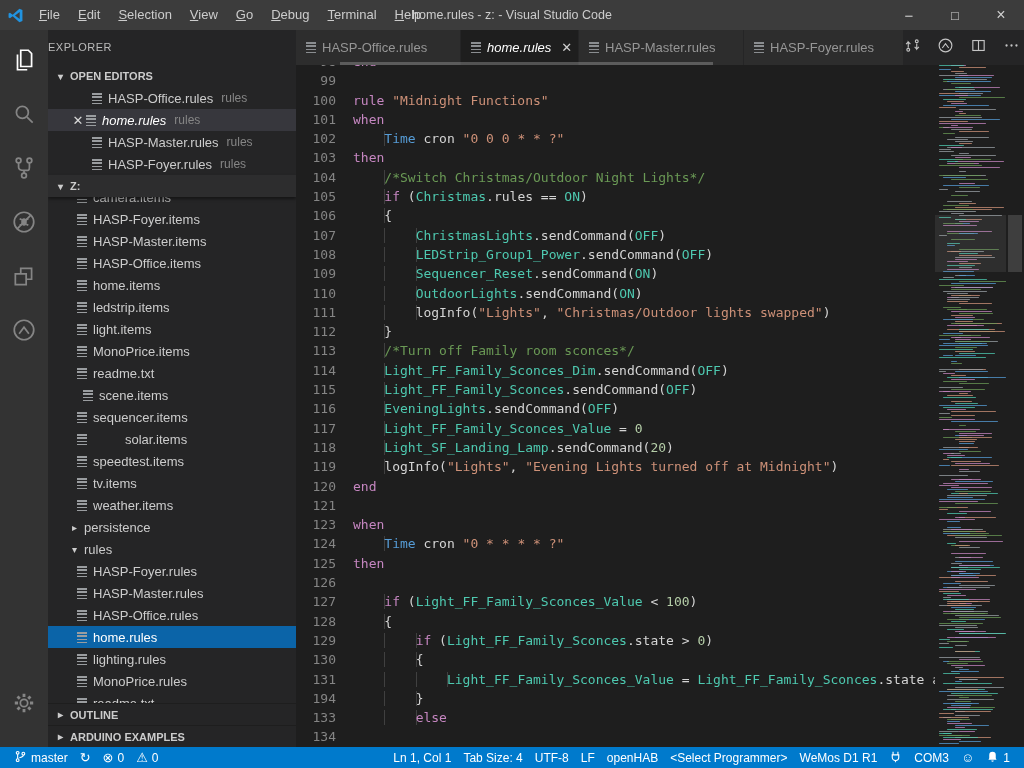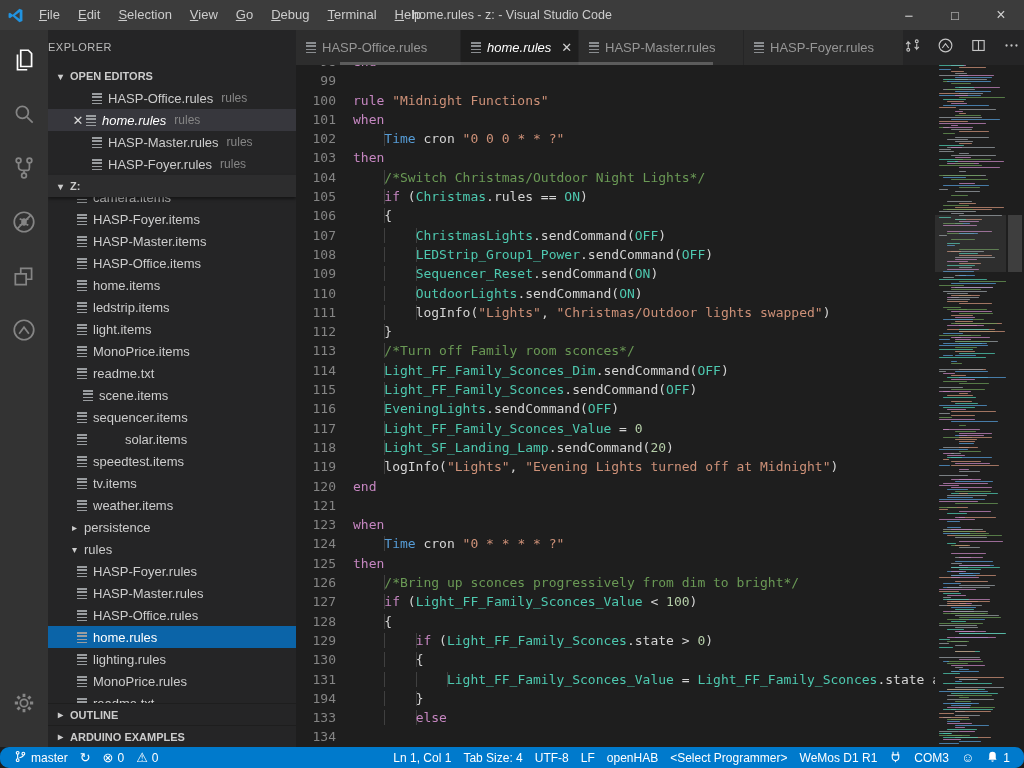--- a/index.html
+++ b/index.html
@@ -75,21 +75,21 @@
   .tk-pln { color:#d4d4d4; }
 
   .minimap { position:absolute; top:35px; left:639px; width:71px; height:682px; overflow:hidden; background:#1e1e1e; }
   .mm-bar { position:absolute; height:1.4px; border-radius:.5px; }
   .mm-slider { position:absolute; left:0; width:71px; background:rgba(150,150,150,.14); }
   .vscroll { position:absolute; top:35px; left:710px; width:18px; height:682px; }
   .vthumb { position:absolute; left:2px; width:14px; background:rgba(110,110,110,.4); }
 
   
   .statusbar { position:absolute; left:0; top:747px; width:1024px; height:21px; background:#007acc; color:#ffffff;
-    display:flex; align-items:center; font-size:12px;border-radius:9px; }
+    display:flex; align-items:center; font-size:12px; }
   .sb-left { display:flex; align-items:center; padding-left:8px; flex:1; }
   .sb-right { display:flex; align-items:center; padding-right:8px; }
   .sb-item { display:flex; align-items:center; gap:4px; padding:0 6px; height:21px; white-space:nowrap; }
   .sb-item svg { width:13px; height:13px; }
   .glyph { font-size:13px; line-height:1; }
 </style>
 </head>
 <body>
 
 <div id="app">
@@ -382,21 +382,21 @@
           <div class="cl"><span class="ln">115</span><span class="lc"><span class="ig">    </span><span class="tk-id">Light_FF_Family_Sconces</span><span class="tk-pln">.sendCommand(</span><span class="tk-id">OFF</span><span class="tk-pln">)</span></span></div>
           <div class="cl"><span class="ln">116</span><span class="lc"><span class="ig">    </span><span class="tk-id">EveningLights</span><span class="tk-pln">.sendCommand(</span><span class="tk-id">OFF</span><span class="tk-pln">)</span></span></div>
           <div class="cl"><span class="ln">117</span><span class="lc"><span class="ig">    </span><span class="tk-id">Light_FF_Family_Sconces_Value</span><span class="tk-pln"> = </span><span class="tk-num">0</span></span></div>
           <div class="cl"><span class="ln">118</span><span class="lc"><span class="ig">    </span><span class="tk-id">Light_SF_Landing_Lamp</span><span class="tk-pln">.sendCommand(</span><span class="tk-num">20</span><span class="tk-pln">)</span></span></div>
           <div class="cl"><span class="ln">119</span><span class="lc"><span class="ig">    </span><span class="tk-pln">logInfo(</span><span class="tk-str">"Lights"</span><span class="tk-pln">, </span><span class="tk-str">"Evening Lights turned off at Midnight"</span><span class="tk-pln">)</span></span></div>
           <div class="cl"><span class="ln">120</span><span class="lc"><span class="tk-kw">end</span></span></div>
           <div class="cl"><span class="ln">121</span><span class="lc"></span></div>
           <div class="cl"><span class="ln">123</span><span class="lc"><span class="tk-kw">when</span></span></div>
           <div class="cl"><span class="ln">124</span><span class="lc"><span class="ig">    </span><span class="tk-type">Time</span><span class="tk-pln"> cron </span><span class="tk-str">"0 * * * * ?"</span></span></div>
           <div class="cl"><span class="ln">125</span><span class="lc"><span class="tk-kw">then</span></span></div>
-          <div class="cl"><span class="ln">126</span><span class="lc"><span class="ig">    </span><span class="tk-cmt">/*Bring up sconces progressively from dim to bright*/</span></span></div>
+          <div class="cl"><span class="ln">126</span></div>
           <div class="cl"><span class="ln">127</span><span class="lc"><span class="ig">    </span><span class="tk-kw">if</span><span class="tk-pln"> (</span><span class="tk-id">Light_FF_Family_Sconces_Value</span><span class="tk-pln"> &lt; </span><span class="tk-num">100</span><span class="tk-pln">)</span></span></div>
           <div class="cl"><span class="ln">128</span><span class="lc"><span class="ig">    </span><span class="tk-pln">{</span></span></div>
           <div class="cl"><span class="ln">129</span><span class="lc"><span class="ig">    </span><span class="ig">    </span><span class="tk-kw">if</span><span class="tk-pln"> (</span><span class="tk-id">Light_FF_Family_Sconces</span><span class="tk-pln">.state &gt; </span><span class="tk-num">0</span><span class="tk-pln">)</span></span></div>
           <div class="cl"><span class="ln">130</span><span class="lc"><span class="ig">    </span><span class="ig">    </span><span class="tk-pln">{</span></span></div>
           <div class="cl"><span class="ln">131</span><span class="lc"><span class="ig">    </span><span class="ig">    </span><span class="ig">    </span><span class="tk-id">Light_FF_Family_Sconces_Value</span><span class="tk-pln"> = </span><span class="tk-id">Light_FF_Family_Sconces</span><span class="tk-pln">.state a</span></span></div>
           <div class="cl"><span class="ln">194</span><span class="lc"><span class="ig">    </span><span class="ig">    </span><span class="tk-pln">}</span></span></div>
           <div class="cl"><span class="ln">133</span><span class="lc"><span class="ig">    </span><span class="ig">    </span><span class="tk-kw">else</span></span></div>
           <div class="cl"><span class="ln">134</span><span class="lc"></span></div>
         </div>
     </div>

